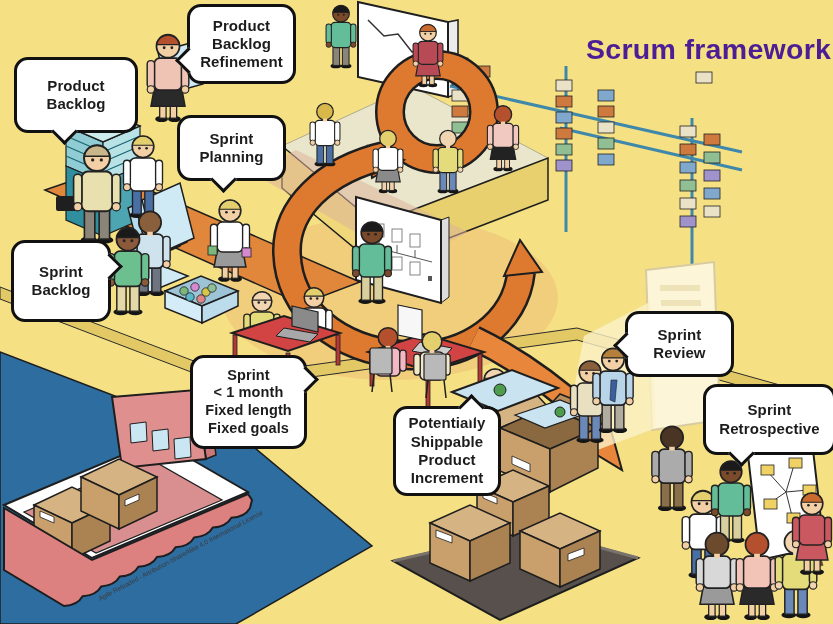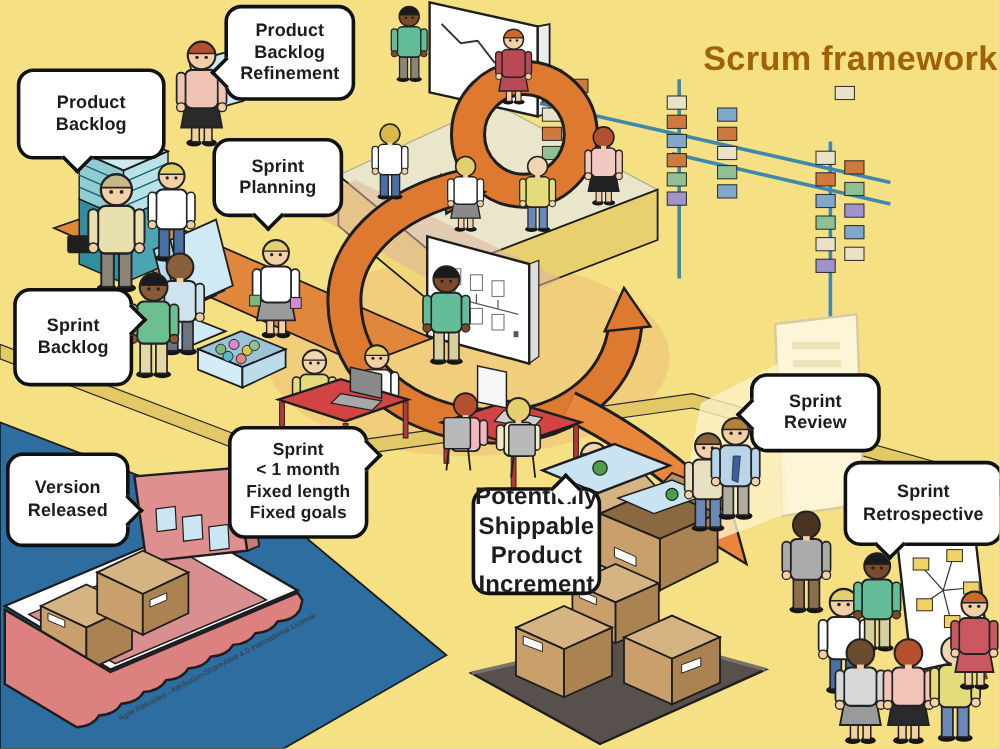--- a/index.html
+++ b/index.html
@@ -15,25 +15,25 @@
   .t-left{border-left:3px solid #111;border-bottom:3px solid #111;left:-11px;}
   .t-right{border-top:3px solid #111;border-right:3px solid #111;right:-11px;}
   .t-up{border-top:3px solid #111;border-left:3px solid #111;top:-11px;}
   #b1{left:14px;top:57px;width:118px;height:70px;}   #b1 .tail{left:38px;}
   #b2{left:187px;top:4px;width:103px;height:74px;}   #b2 .tail{top:44px;}
   #b3{left:177px;top:115px;width:103px;height:60px;} #b3 .tail{left:34px;}
   #b4{left:469px;top:9px;width:98px;height:53px;}    #b4 .tail{left:26px;}
   #b5{left:11px;top:240px;width:94px;height:76px;}   #b5 .tail{top:14px;}
   #b6{left:5px;top:377px;width:97px;height:73px;}    #b6 .tail{top:36px;}
   #b7{left:190px;top:355px;width:111px;height:88px;font-size:14.5px;} #b7 .tail{top:12px;}
-  #b8{left:393px;top:406px;width:102px;height:84px;font-size:20px;} #b8 .tail{left:66px;}
+  #b8{left:393px;top:406px;width:102px;height:84px;font-size:15px;} #b8 .tail{left:66px;}
   #b9{left:625px;top:311px;width:103px;height:60px;} #b9 .tail{top:22px;}
   #b10{left:703px;top:384px;width:127px;height:65px;} #b10 .tail{left:26px;}
   #title{position:absolute;left:586px;top:33px;font:800 28.5px "Liberation Sans",sans-serif;
-         color:#a16207;letter-spacing:.3px;z-index:5;}
+         color:#4c1d95;letter-spacing:.3px;z-index:5;}
 </style>
 </head>
 <body>
 
 <div id="stage">
 
 <svg id="scene" width="833" height="624" viewBox="0 0 833 624">
   <defs>
     <g id="fig-front">
       <ellipse cx="-4.5" cy="0" rx="4.6" ry="2" fill="#151515"></ellipse>
@@ -370,22 +370,20 @@
 
   <div id="b1" class="bubble">Product
 Backlog<span class="tail t-down"></span></div>
   <div id="b2" class="bubble">Product
 Backlog
 Refinement<span class="tail t-left"></span></div>
   <div id="b3" class="bubble">Sprint
 Planning<span class="tail t-down"></span></div>
   <div id="b5" class="bubble">Sprint
 Backlog<span class="tail t-right"></span></div>
-  <div id="b6" class="bubble">Version
-Released<span class="tail t-right"></span></div>
   <div id="b7" class="bubble">Sprint
 &lt; 1 month
 Fixed length
 Fixed goals<span class="tail t-right"></span></div>
   <div id="b8" class="bubble">Potentially
 Shippable
 Product
 Increment<span class="tail t-up"></span></div>
   <div id="b9" class="bubble">Sprint
 Review<span class="tail t-left"></span></div>

